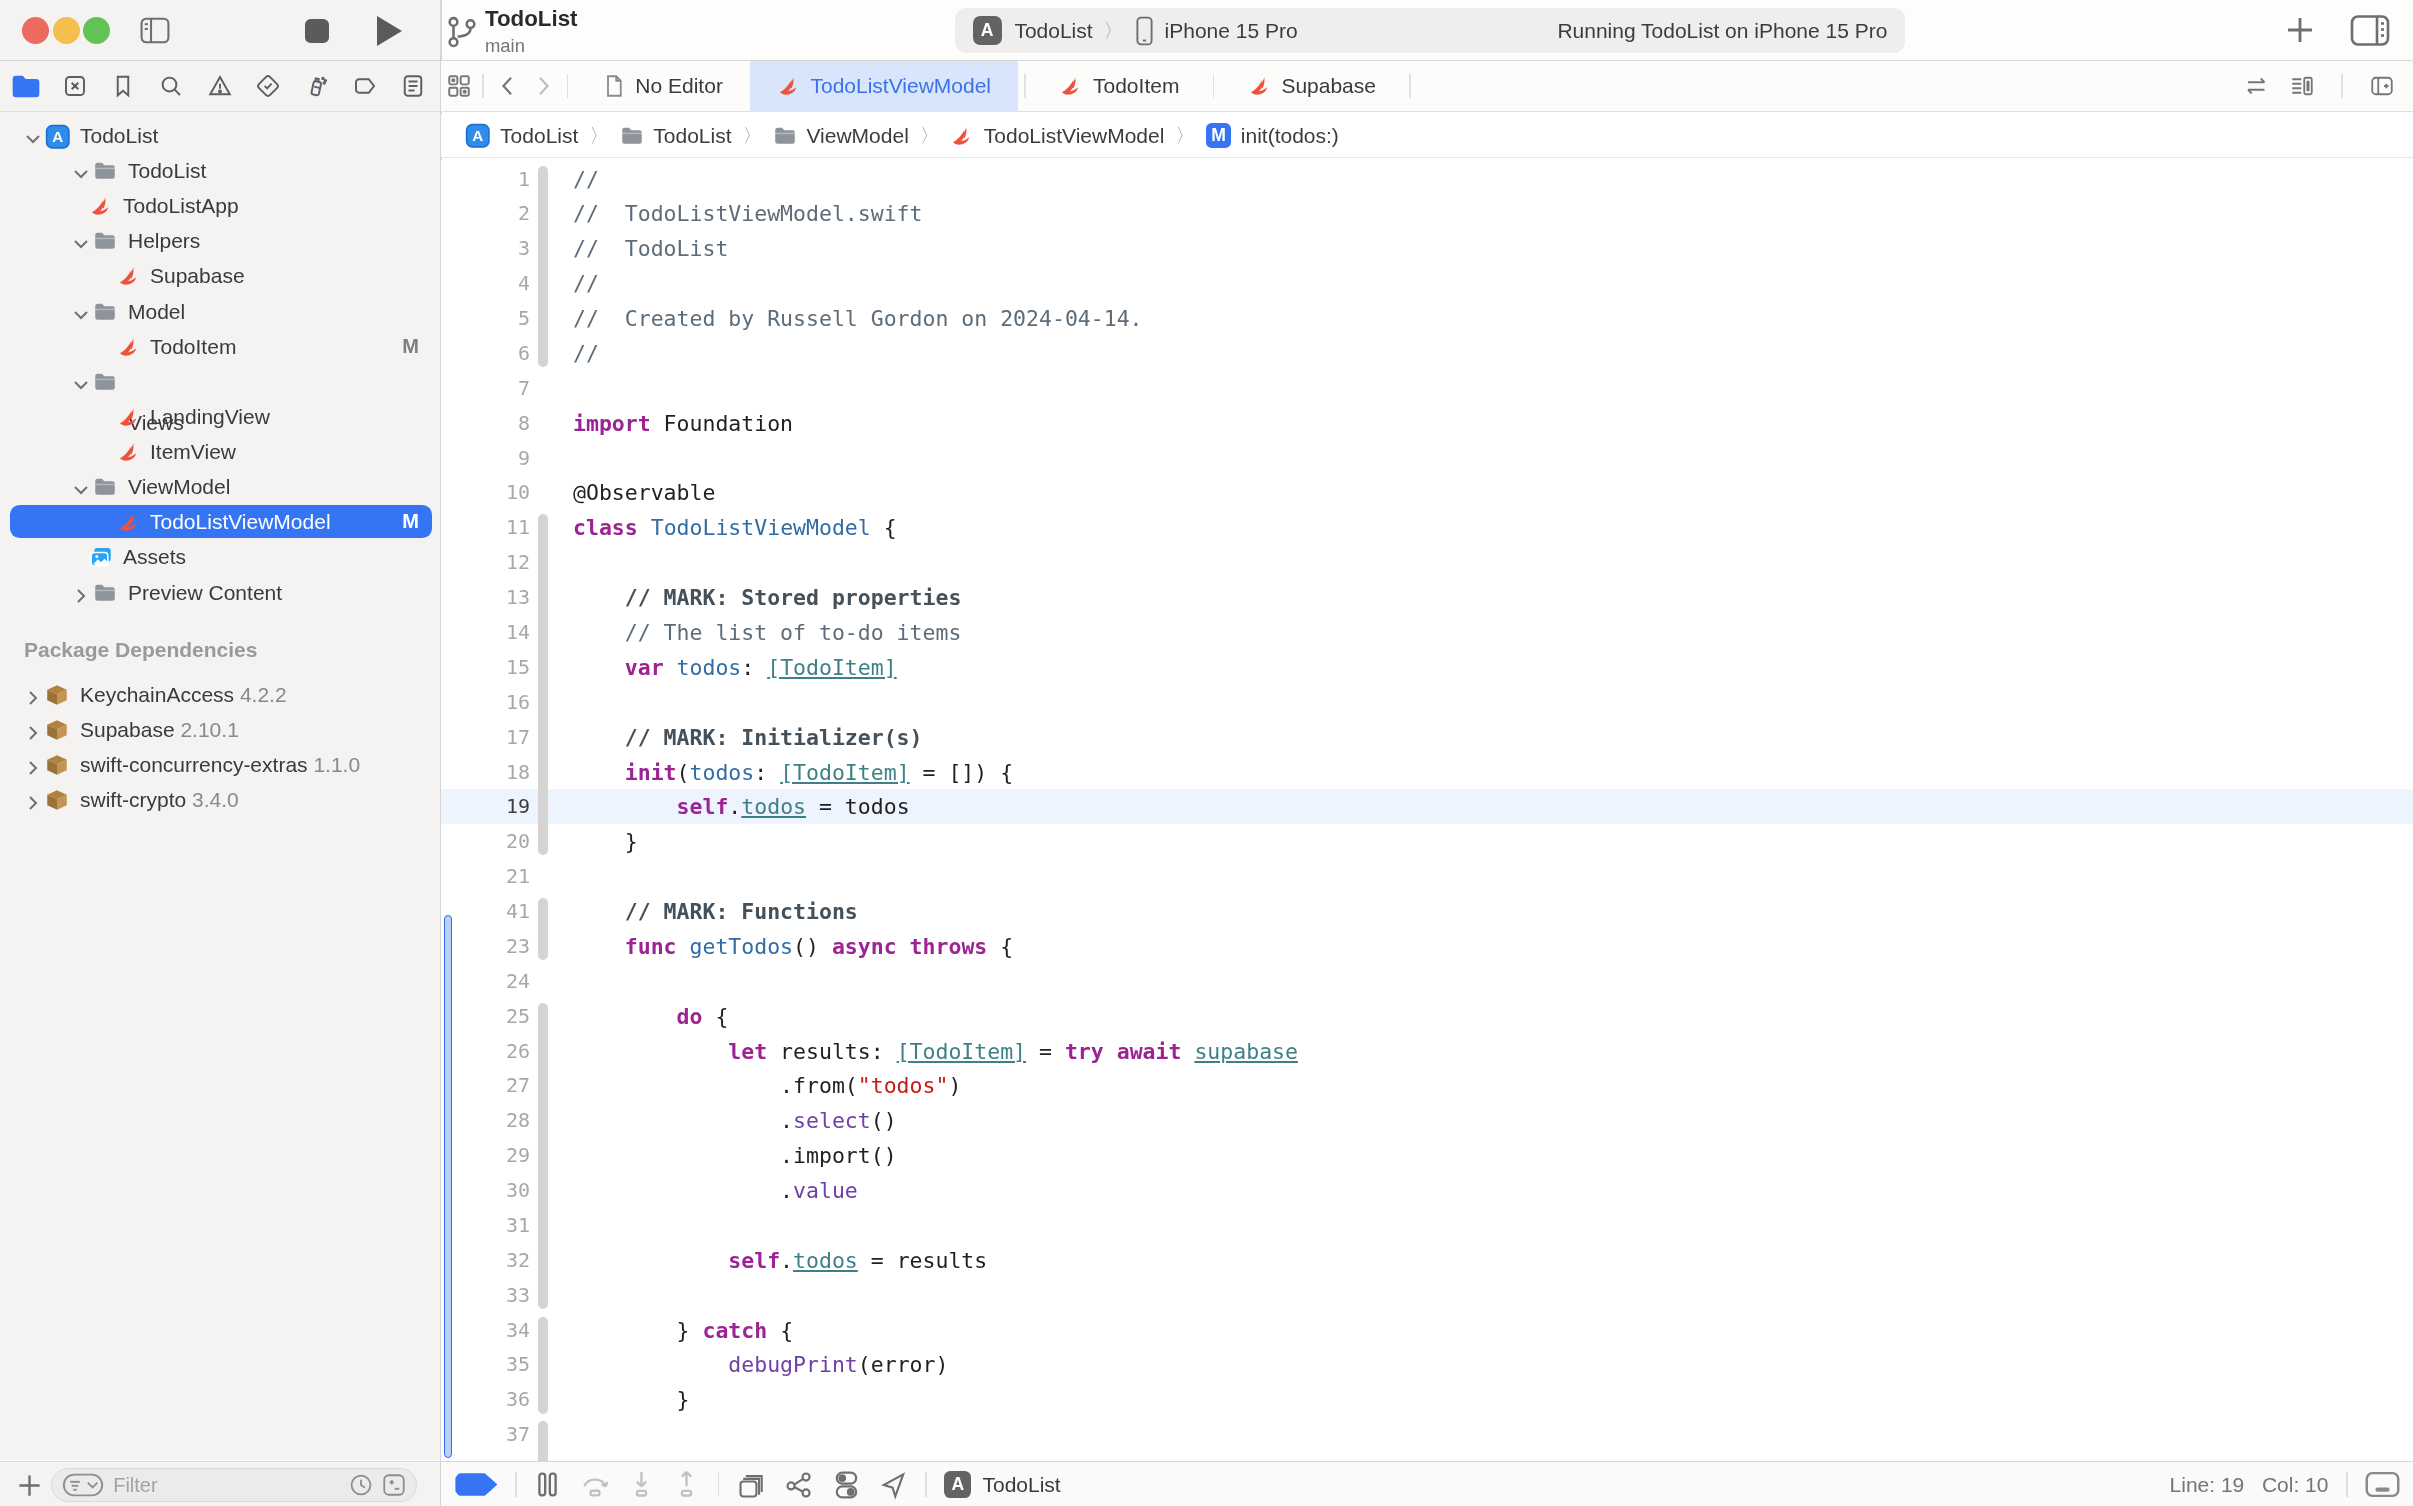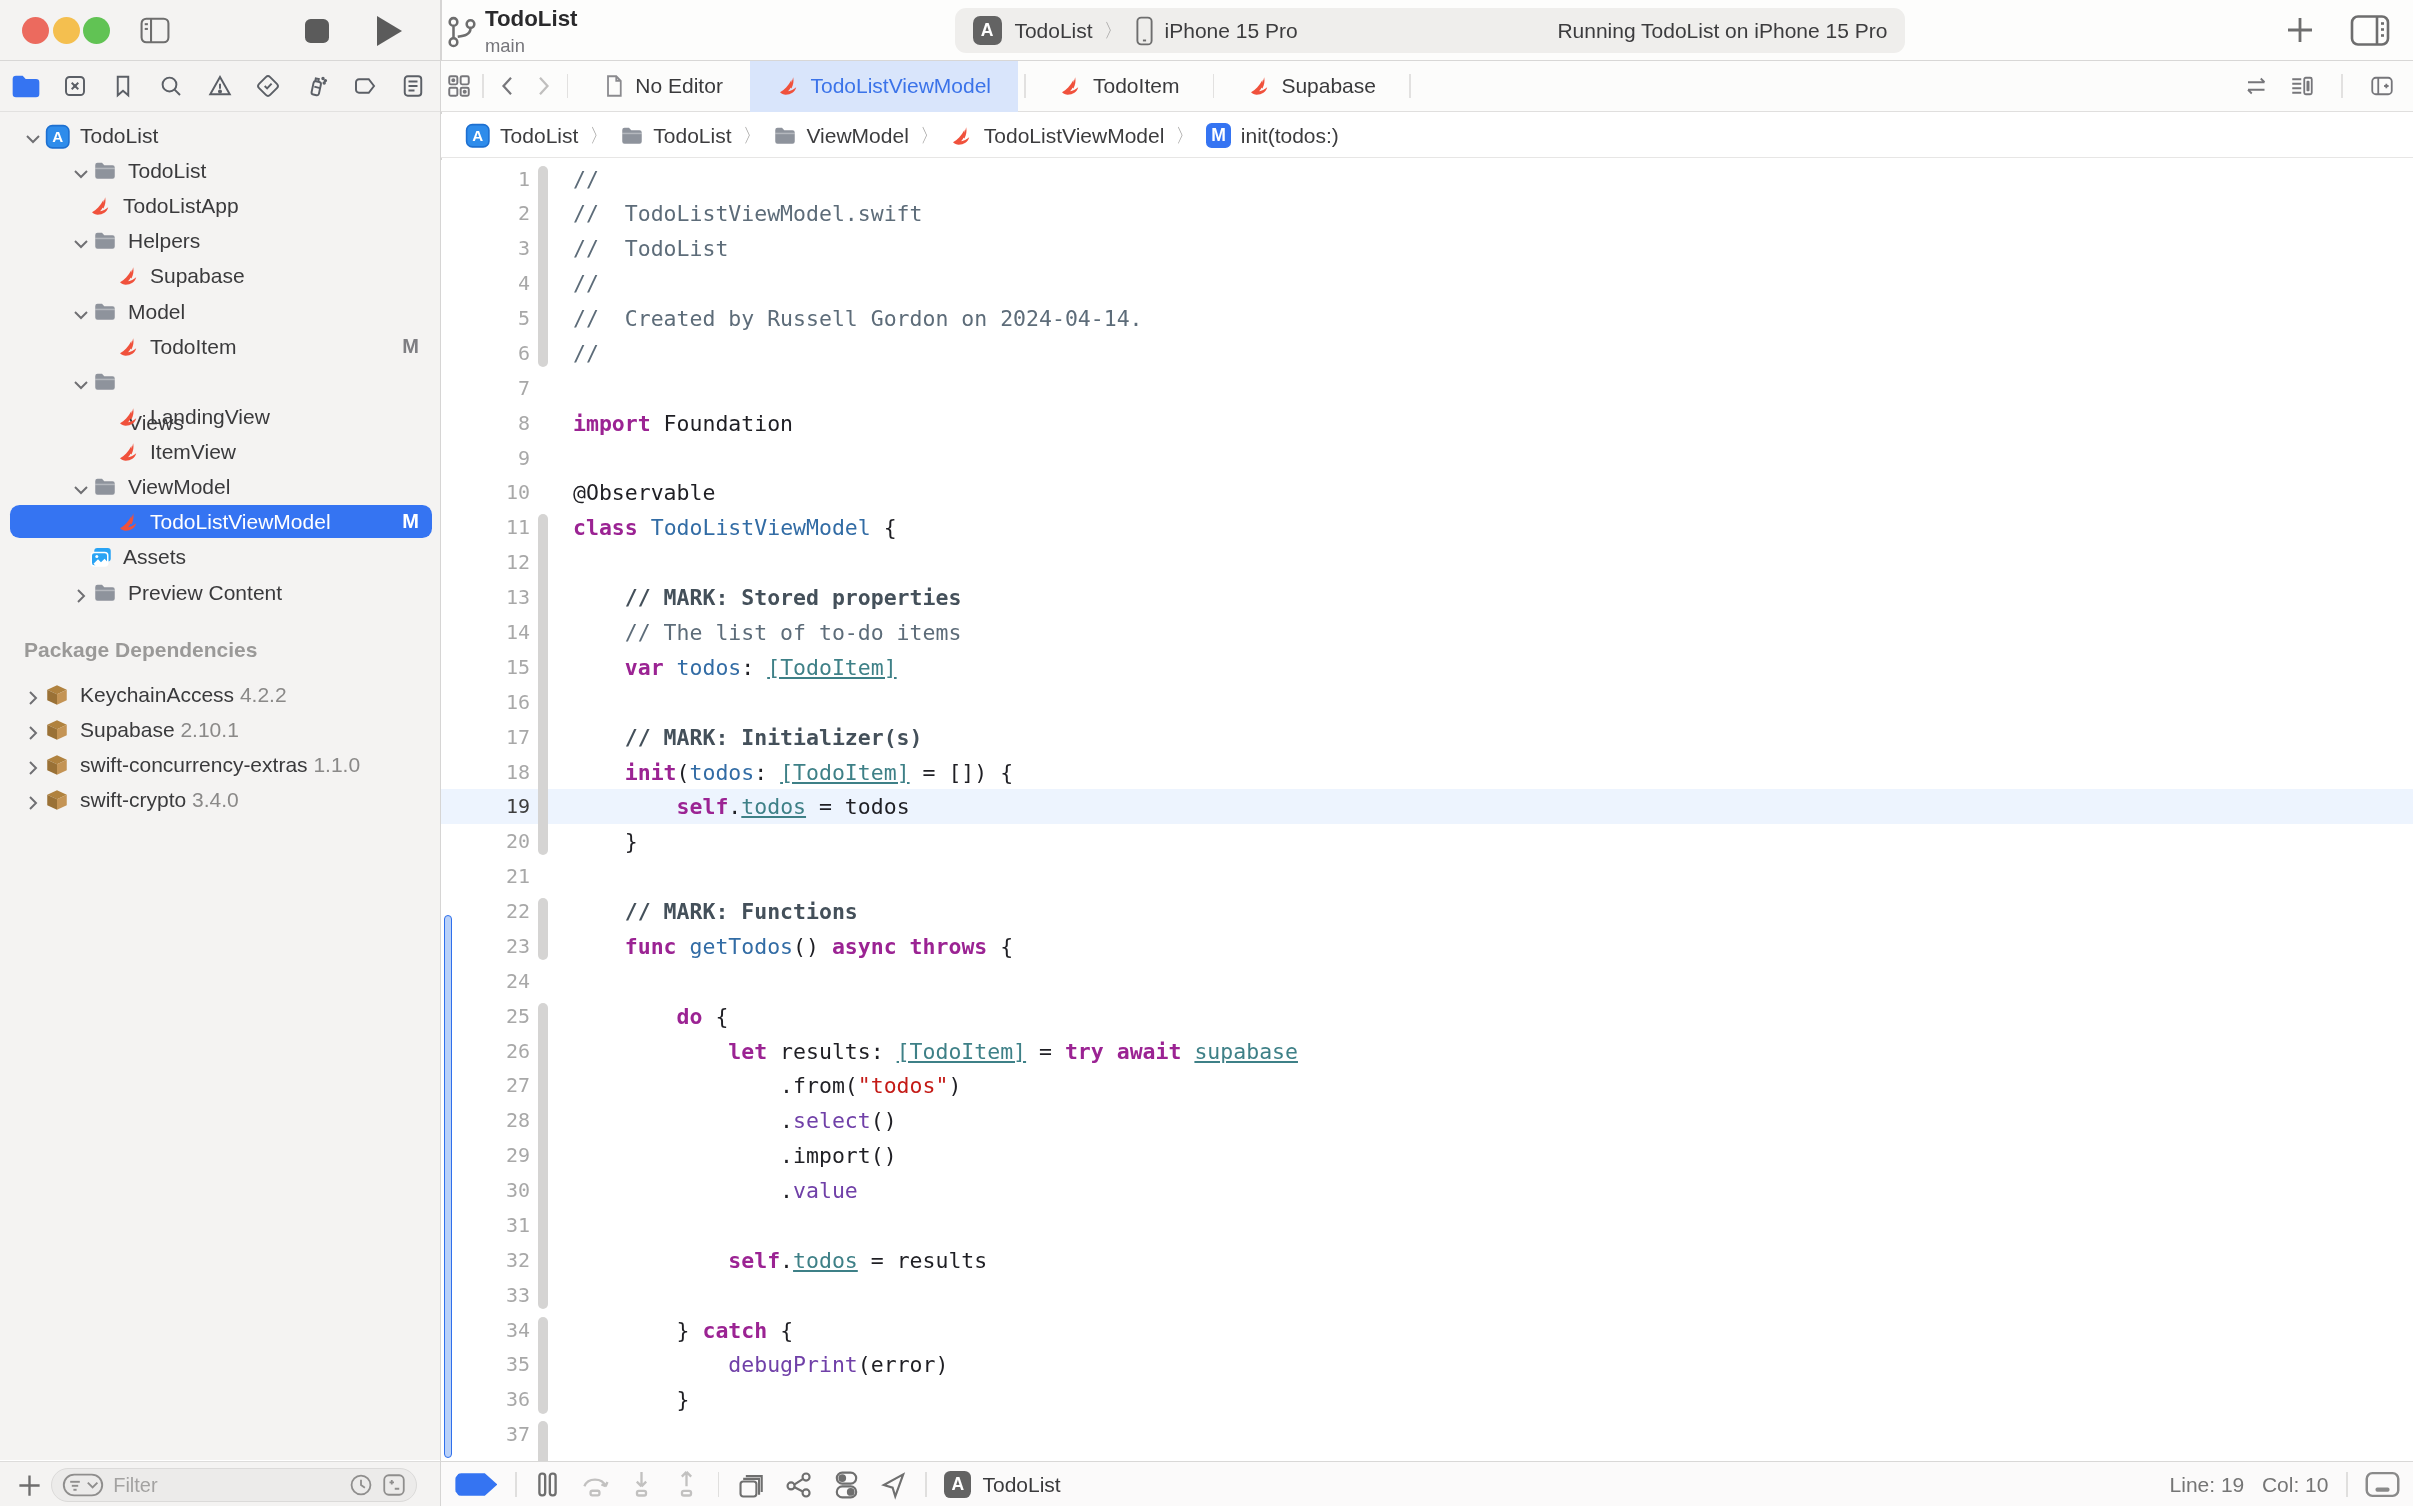--- a/index.html
+++ b/index.html
@@ -687,21 +687,21 @@
     </div>
     <div class="cline" style="top: 664px;">
       <div class="lnum">20</div>
       <div class="ctext"><span class="pln">    }</span></div>
     </div>
     <div class="cline" style="top: 699px;">
       <div class="lnum">21</div>
       <div class="ctext"></div>
     </div>
     <div class="cline" style="top: 734px;">
-      <div class="lnum">22</div>
+      <div class="lnum">41</div>
       <div class="ctext"><span class="cmtb">    // MARK: Functions</span></div>
     </div>
     <div class="cline" style="top: 769px;">
       <div class="lnum">23</div>
       <div class="ctext"><span class="kw">    func</span><span class="pln"> </span><span class="decl">getTodos</span><span class="pln">() </span><span class="kw">async</span><span class="pln"> </span><span class="kw">throws</span><span class="pln"> {</span></div>
     </div>
     <div class="cline" style="top: 804px;">
       <div class="lnum">24</div>
       <div class="ctext"></div>
     </div>

